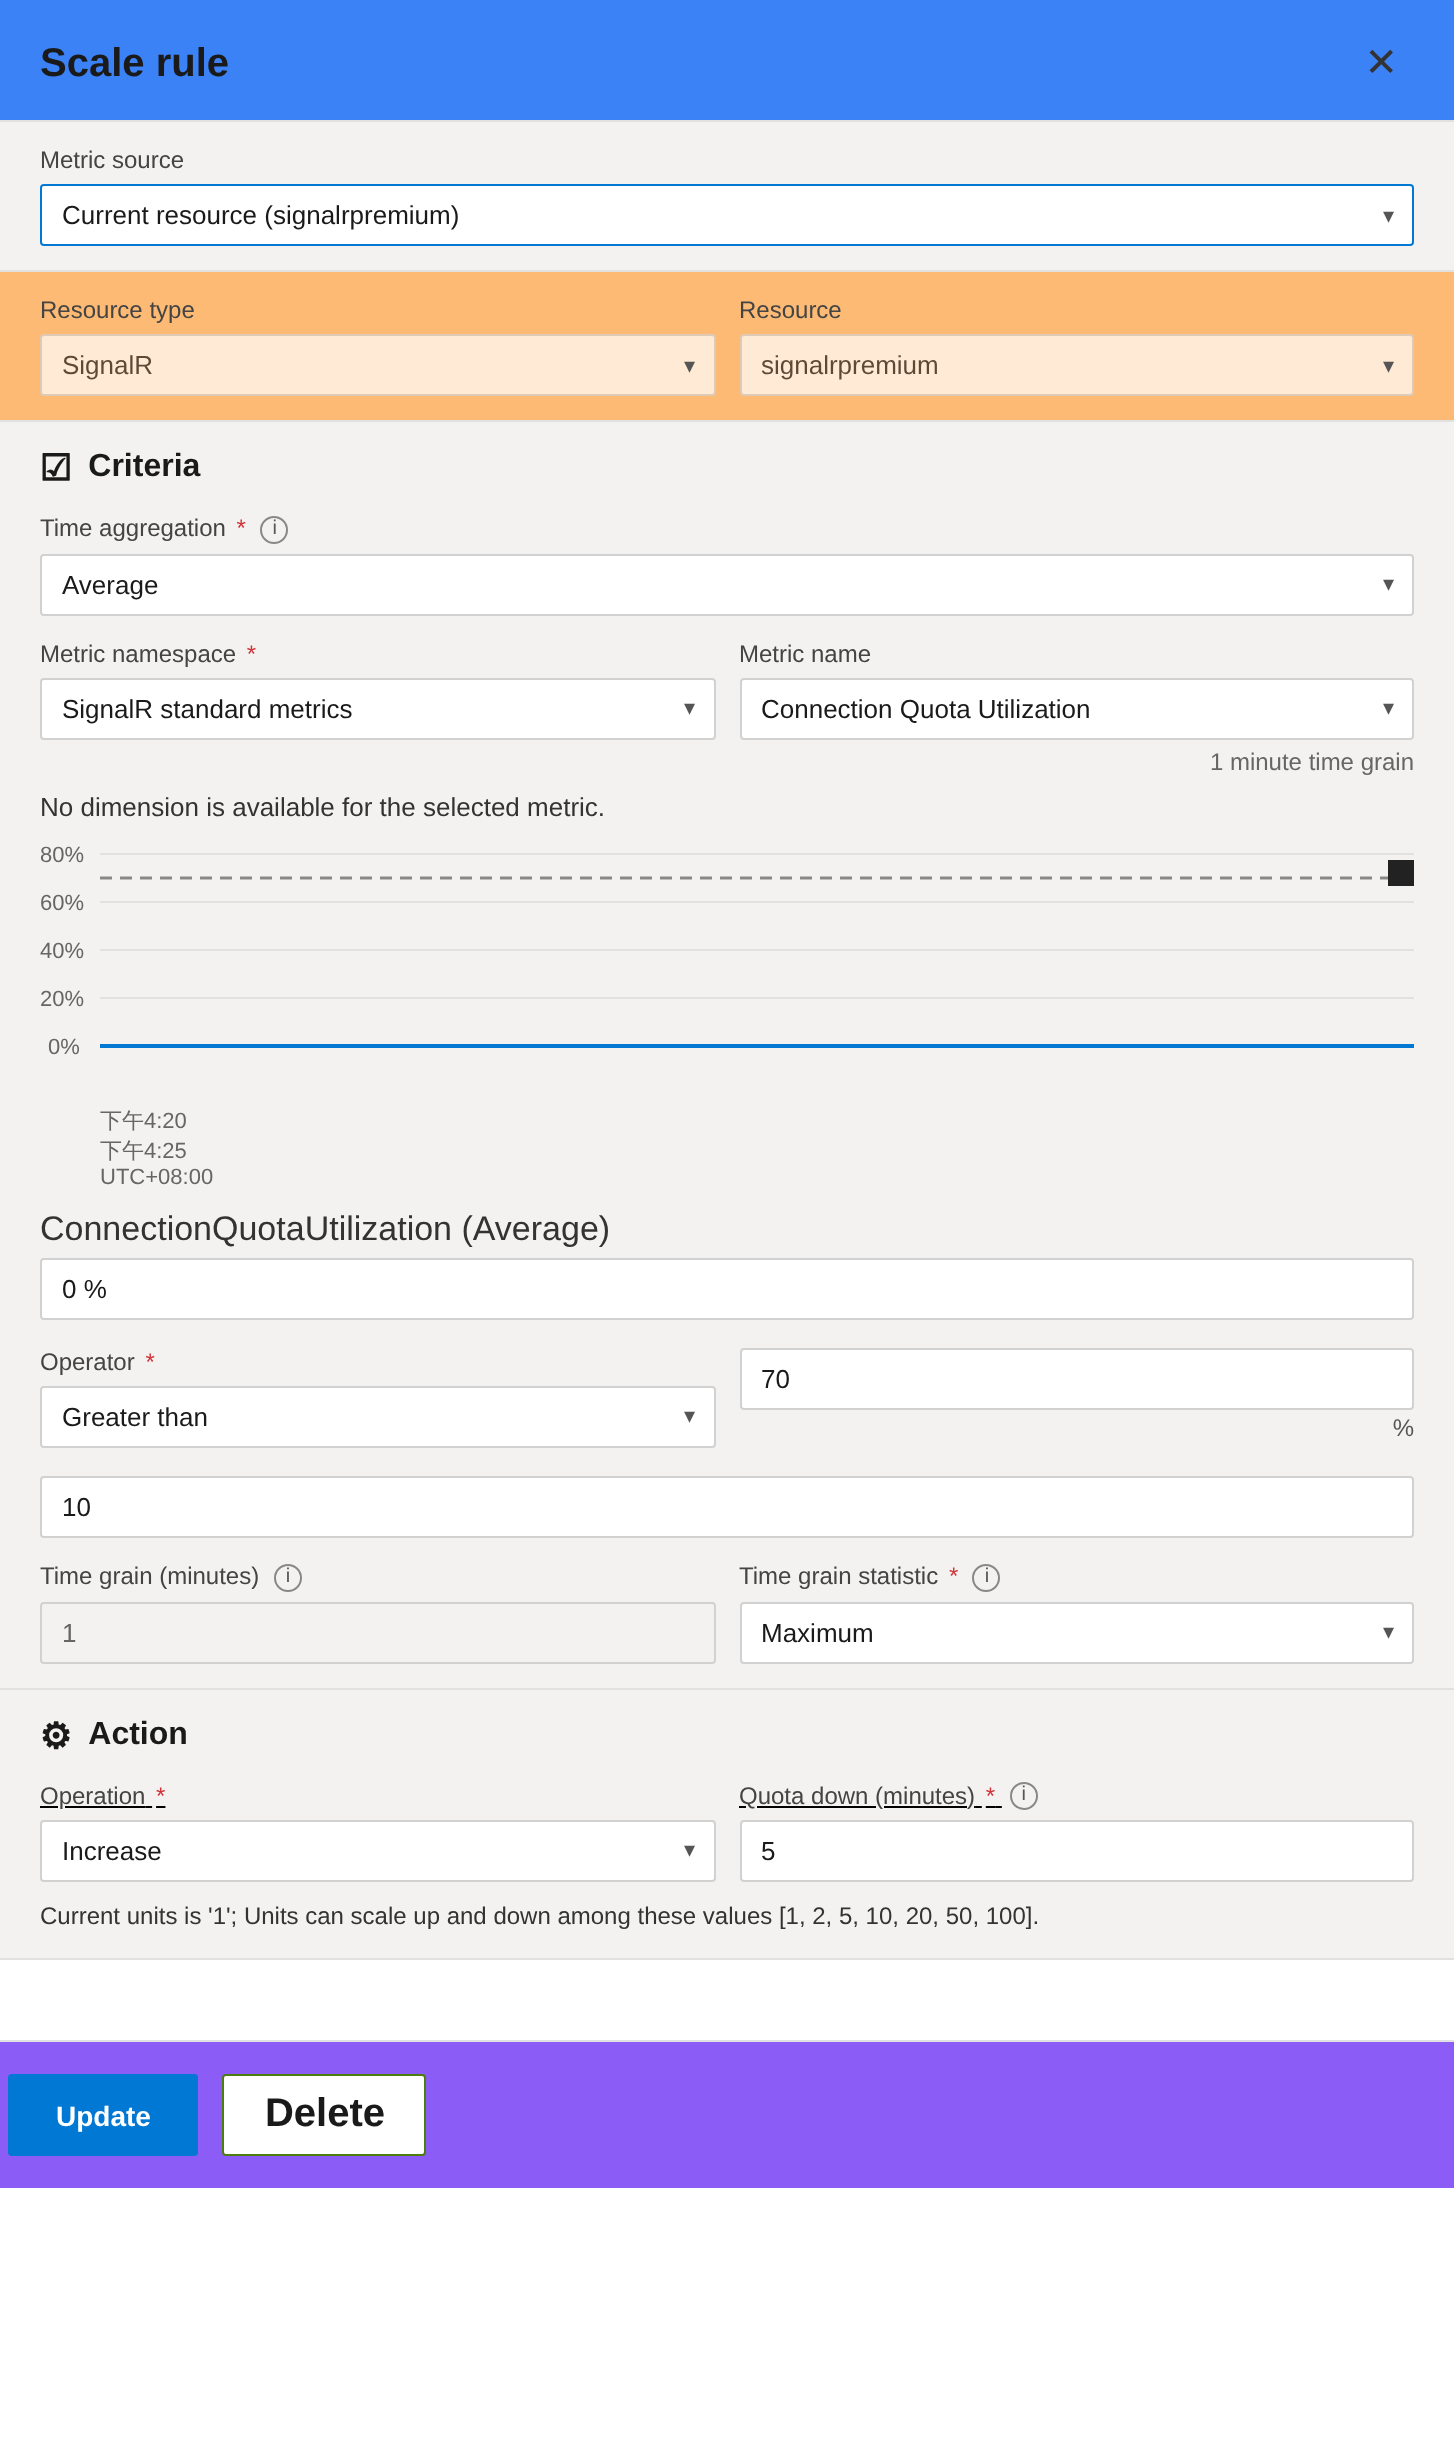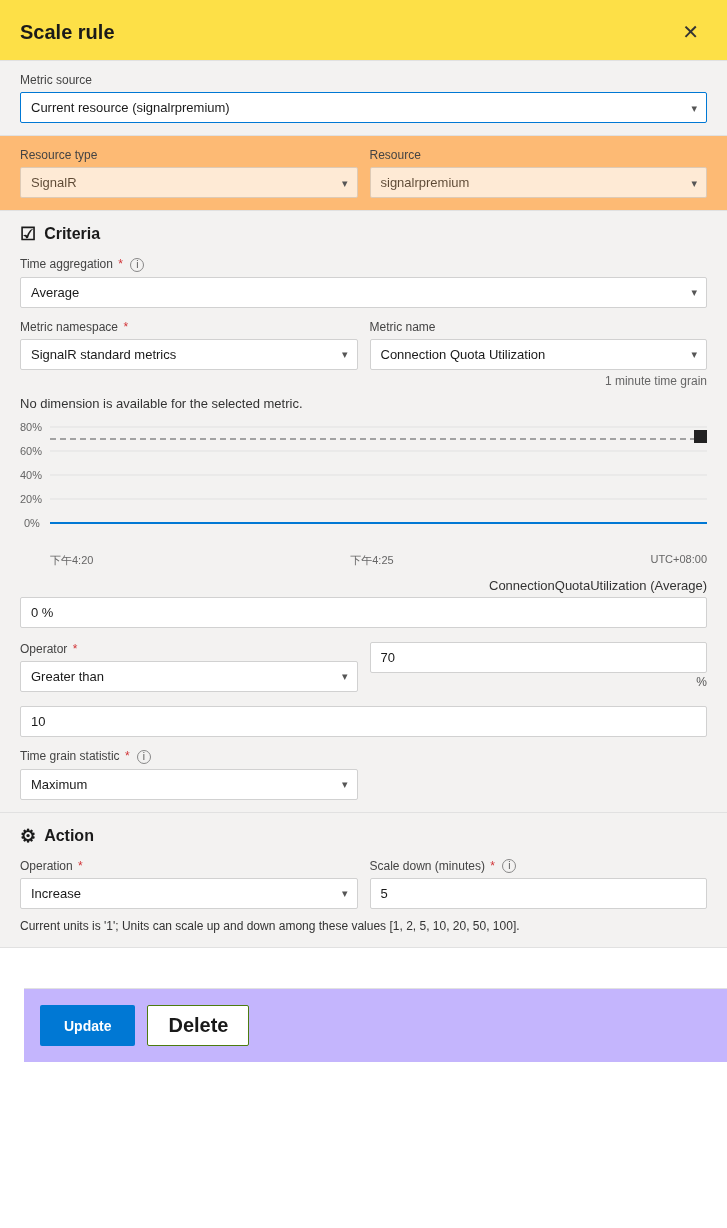--- a/index.html
+++ b/index.html
@@ -15,21 +15,21 @@
       width: 727px;
       min-height: 1228px;
       position: relative;
       overflow: hidden;
     }
     .header {
       display: flex;
       align-items: center;
       justify-content: space-between;
       padding: 18px 20px 14px 20px;
-      background: #fde047;
+      background: #3b82f6;
     }
     .header-title {
       font-size: 20px;
       font-weight: 600;
       color: #1a1a1a;
     }
     .close-btn {
       background: none;
       border: none;
       font-size: 20px;
@@ -148,26 +148,26 @@
     .chart-svg {
       width: 100%;
       height: 130px;
     }
     .chart-labels-x {
       display: flex;
       justify-content: space-between;
       font-size: 11px;
       color: #666;
       padding: 2px 0 0 30px;
+      flex-direction: column;
     }
     .utilization-label {
-      font-size: 13px;
+      font-size: 17px;
       color: #333;
       margin: 6px 0 4px 0;
-      text-align: right;
     }
     .readonly-field {
       width: 100%;
       border: 1px solid #d1d1d1;
       border-radius: 2px;
       padding: 7px 10px;
       font-size: 13px;
       color: #1a1a1a;
       background: #fff;
     }
@@ -181,26 +181,25 @@
       background: #f3f2f1;
       padding: 12px 20px;
     }
     .units-note {
       font-size: 12px;
       color: #333;
       margin: 6px 0 0 0;
       line-height: 1.5;
     }
     .footer {
-      padding: 16px 16px;
+      padding: 16px 4px;
       display: flex;
       gap: 12px;
       border-top: 1px solid #e1e1e1;
-      background: #c4b5fd;
-      margin-left: 24px;
+      background: #8b5cf6;
     }
     .btn-primary {
       background: #0078d4;
       color: #fff;
       border: none;
       border-radius: 2px;
       padding: 8px 24px;
       font-size: 14px;
       font-weight: 600;
       cursor: pointer;
@@ -380,20 +379,27 @@
 
     <div style="height:14px;"></div>
 
     <div style="margin-bottom:12px;">
       <input class="input-field" type="text" value="10" style="">
     </div>
 
     <div class="two-col">
       <div>
         <label class="label col-label">
+          <span>Time grain (minutes)</span>
+          <span class="info-icon">i</span>
+        </label>
+        <input class="input-field" type="text" style="background: rgb(243, 242, 241); color: rgb(102, 102, 102);" readonly="" value="1">
+      </div>
+      <div>
+        <label class="label col-label">
           <span>Time grain statistic</span>
           <span class="required">*</span>
           <span class="info-icon">i</span>
         </label>
         <div class="select-wrapper">
           <select>
             <option>Maximum</option>
             <option>Minimum</option>
             <option>Average</option>
             <option>Sum</option>
@@ -405,38 +411,38 @@
   </div>
 
   <div class="divider"></div>
 
   <div class="section action-section-bg">
     <div class="section-heading">
       <span class="icon">⚙</span>
       <span>Action</span>
     </div>
 
-    <div class="two-col" style="margin-bottom:8px;">
+    <div class="two-col" style="margin-bottom:8px;text-decoration:underline;">
       <div>
         <label class="label col-label">
           <span>Operation</span>
           <span class="required">*</span>
         </label>
         <div class="select-wrapper">
           <select>
             <option>Increase</option>
             <option>Decrease</option>
             <option>Set to</option>
           </select>
           <span class="chevron">▾</span>
         </div>
       </div>
       <div>
         <label class="label col-label">
-          <span>Scale down (minutes)</span>
+          <span>Quota down (minutes)</span>
           <span class="required">*</span>
           <span class="info-icon">i</span>
         </label>
         <input class="input-field" type="text" value="5" style="">
       </div>
     </div>
 
     <div class="units-note">Current units is '1'; Units can scale up and down among these values [1, 2, 5, 10, 20, 50, 100].</div>
   </div>
 

